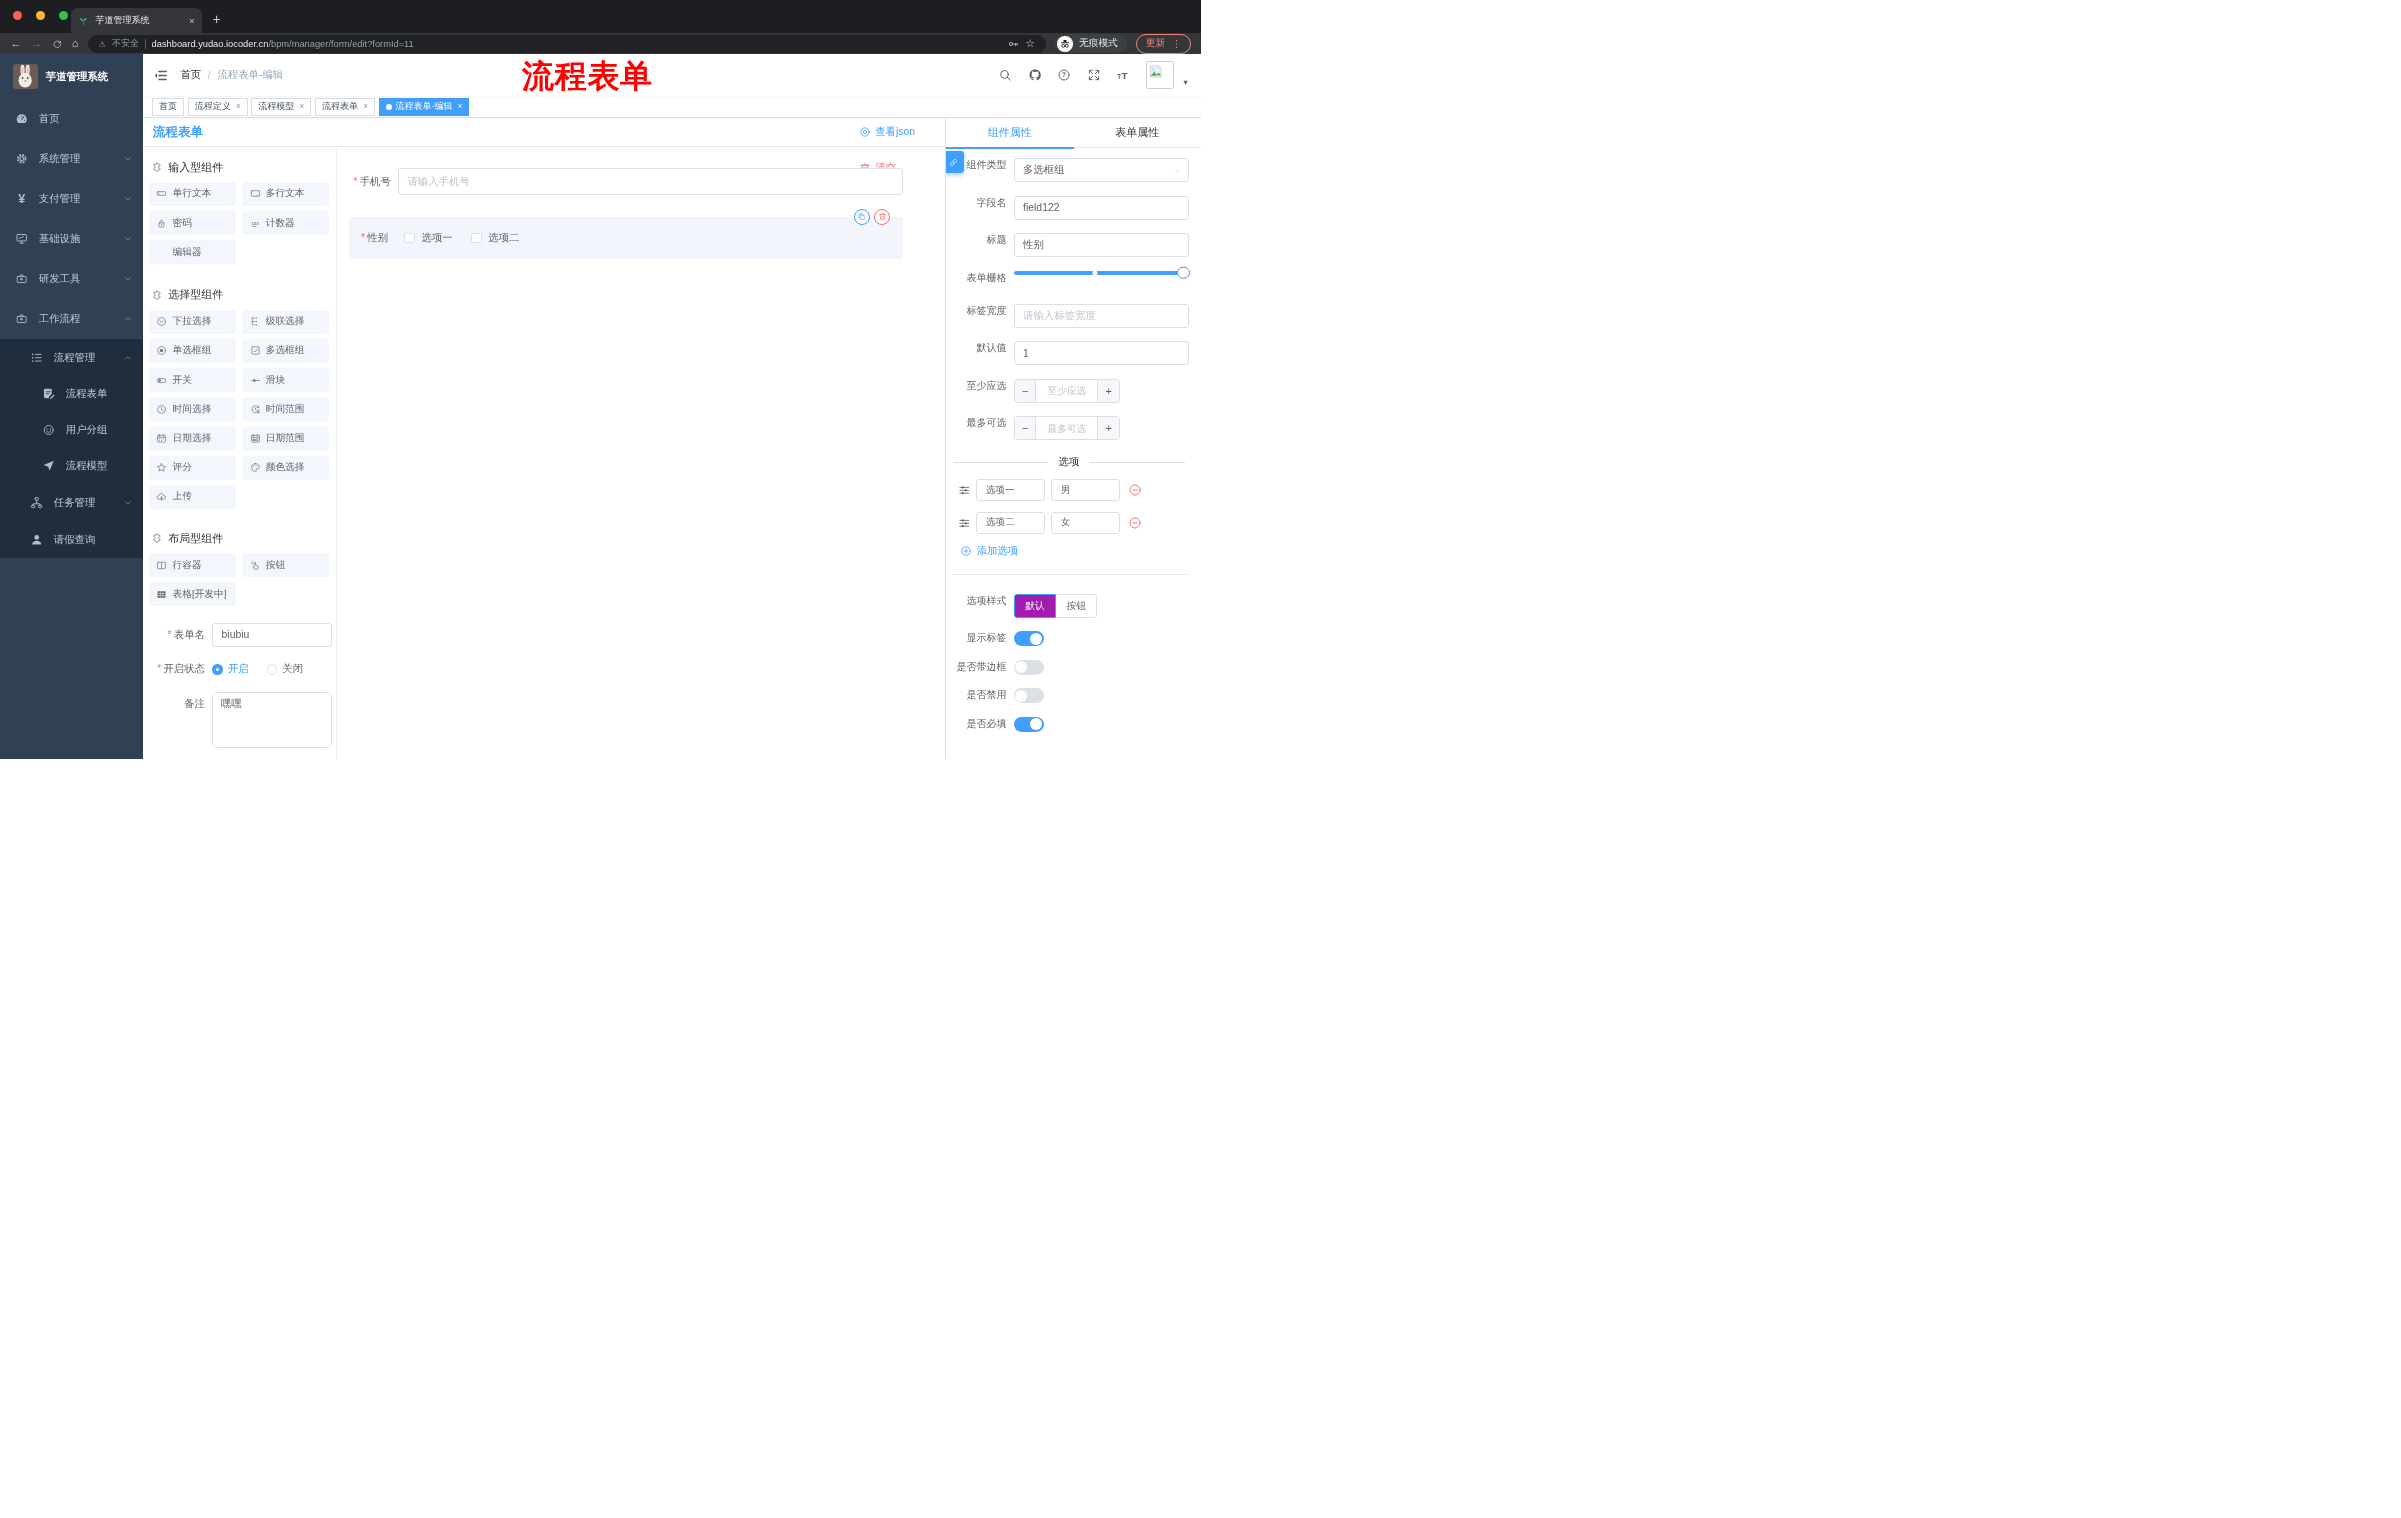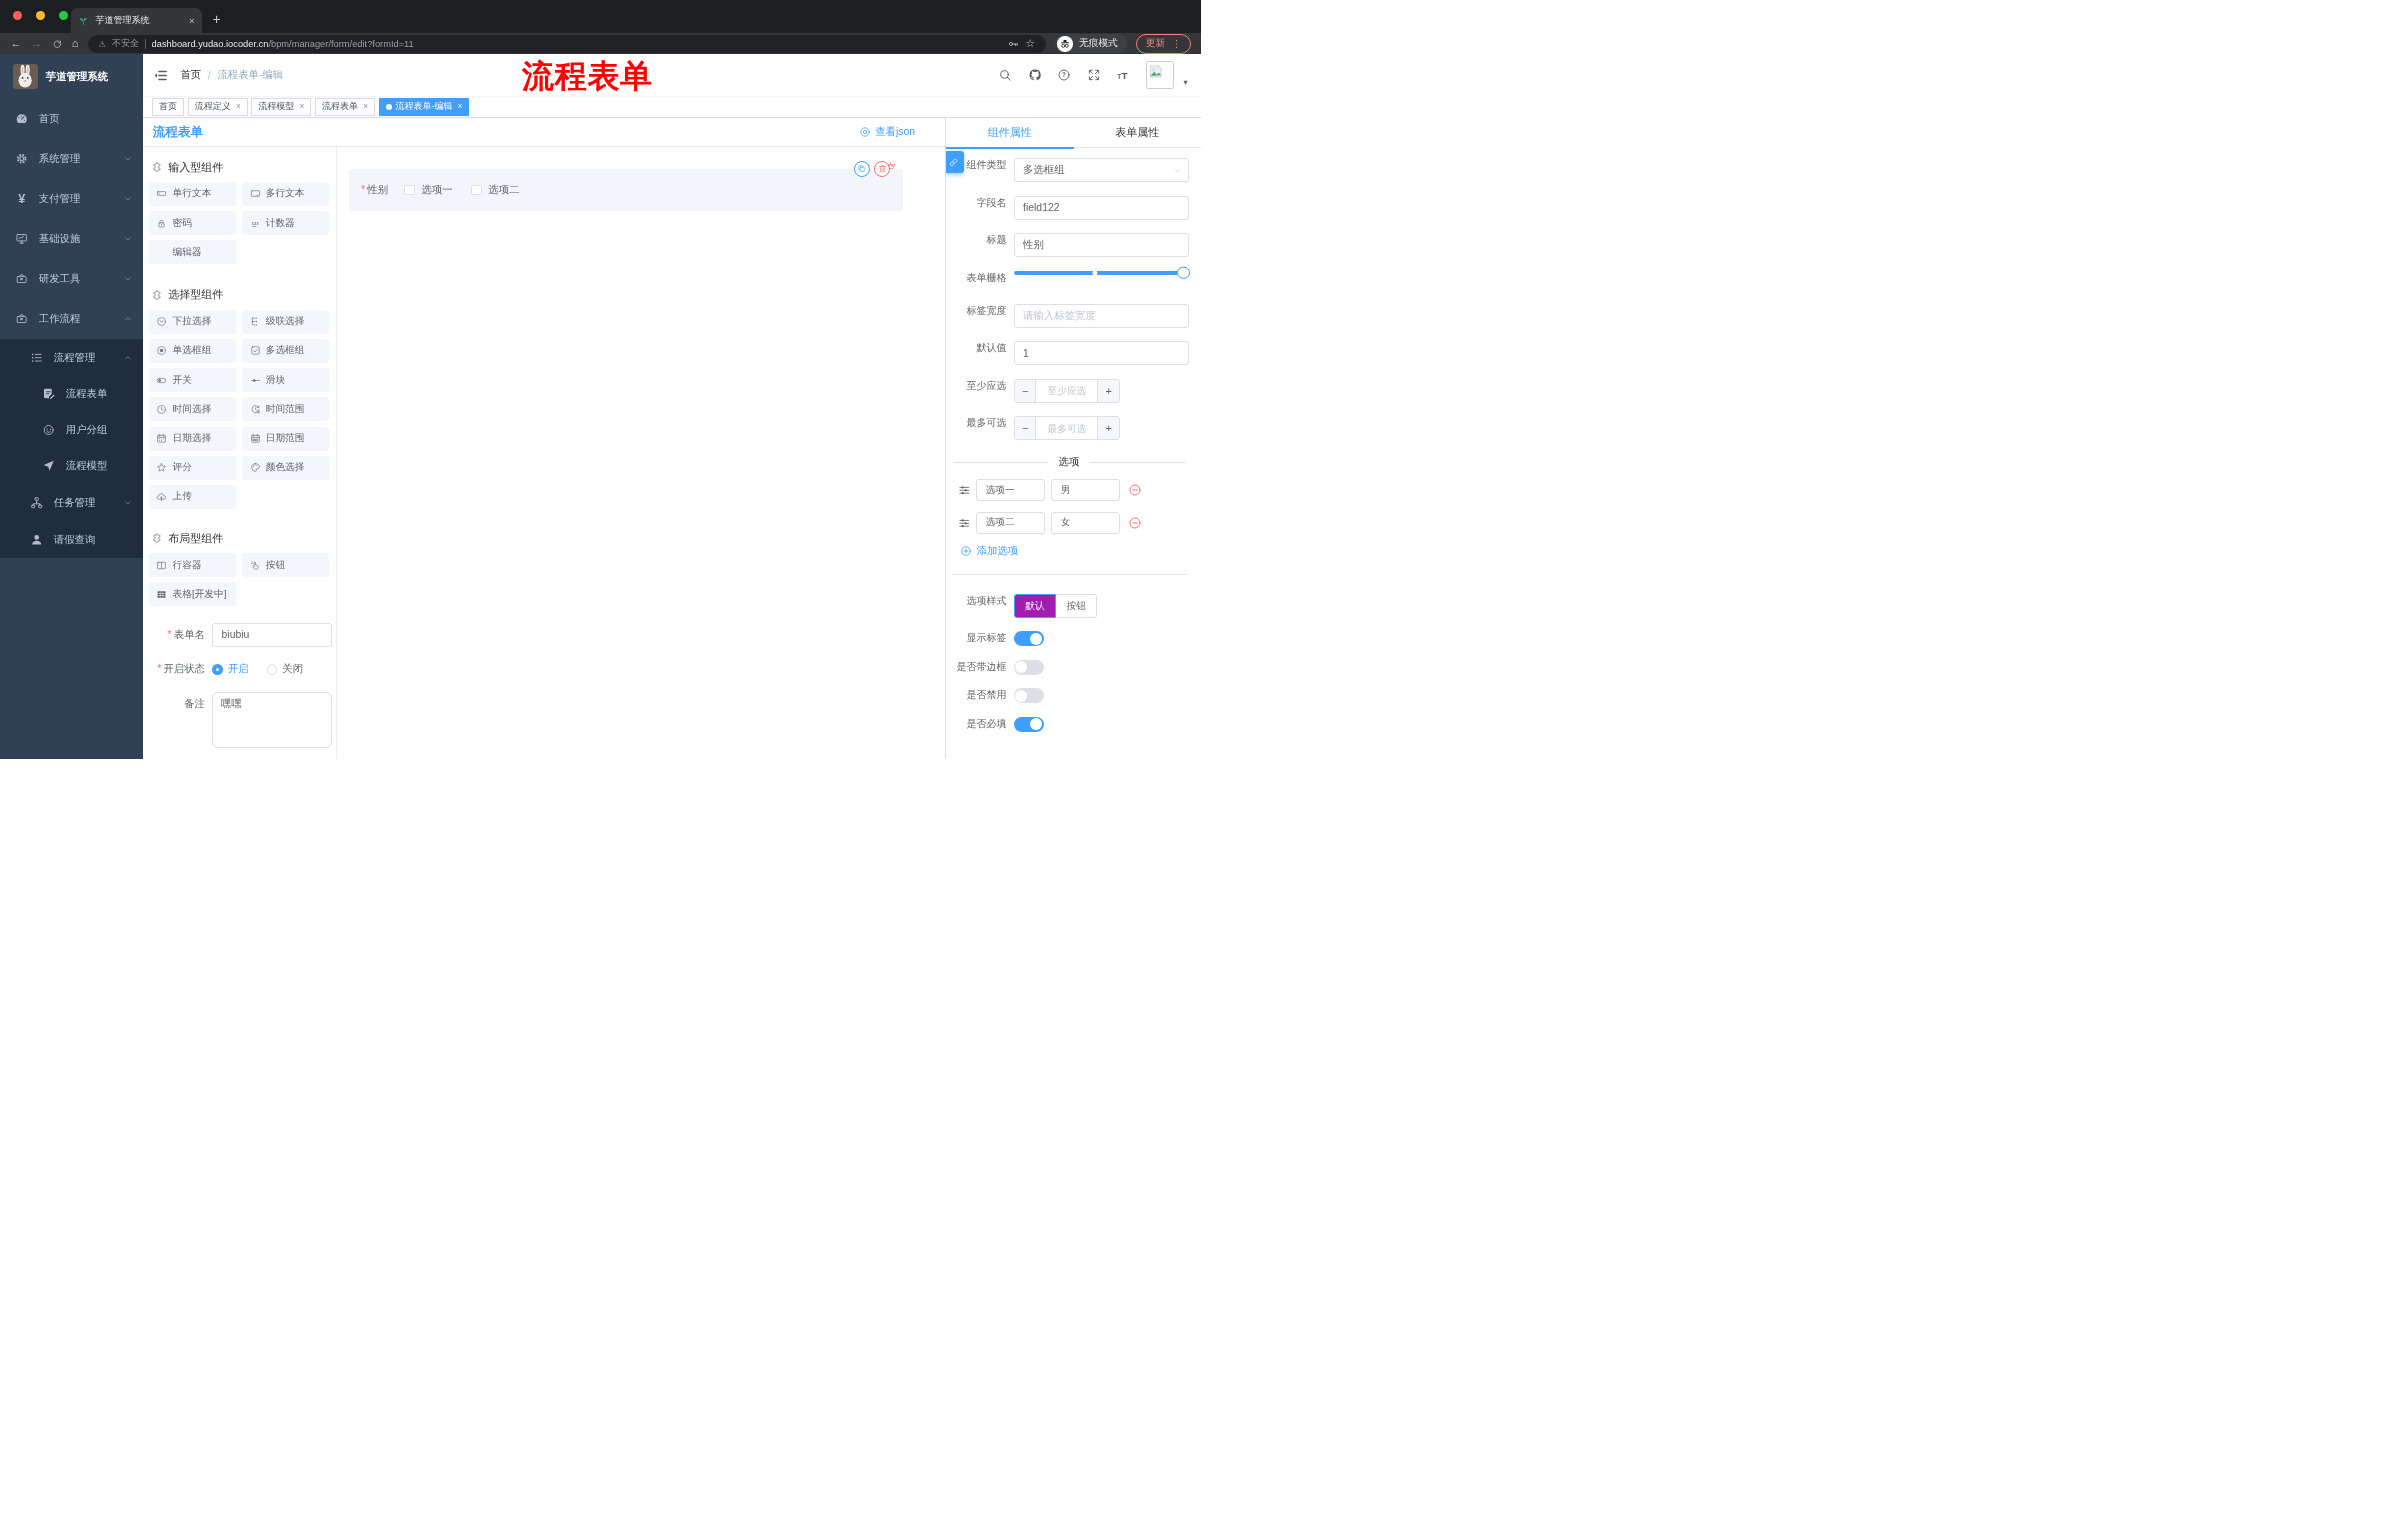--- a/index.html
+++ b/index.html
@@ -847,20 +847,24 @@
               <div class="frow top">
                 <span class="flbl"><span>备注</span></span>
                 <div class="tawrap">
                   <textarea class="ta" style="">嘿嘿</textarea>
                 </div>
               </div>
             </div>
           </div>
 
           <div class="canvas">
+            <div class="crow">
+              <span class="clbl"><span class="ast">*</span><span>手机号</span></span>
+              <input class="inp cinp" placeholder="请输入手机号" style="">
+            </div>
             <div class="selblock">
               <span class="clbl" style="margin-left:0"><span class="ast">*</span><span>性别</span></span>
               <div class="cbgroup">
                 <span class="cbitem">
                     <span class="cb"></span>
                     <span>选项一</span>
                   </span>
                 <span class="cbitem">
                     <span class="cb"></span>
                     <span>选项二</span>

